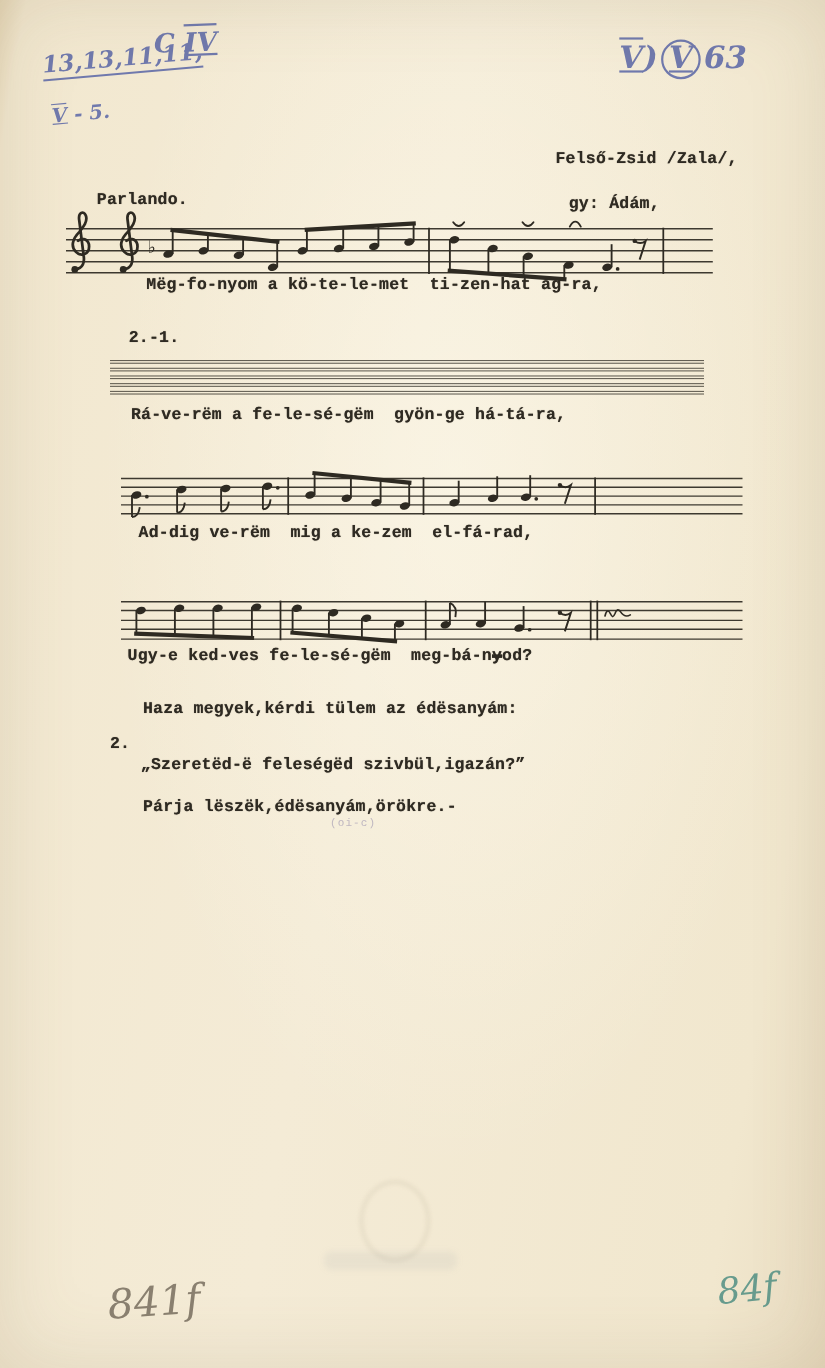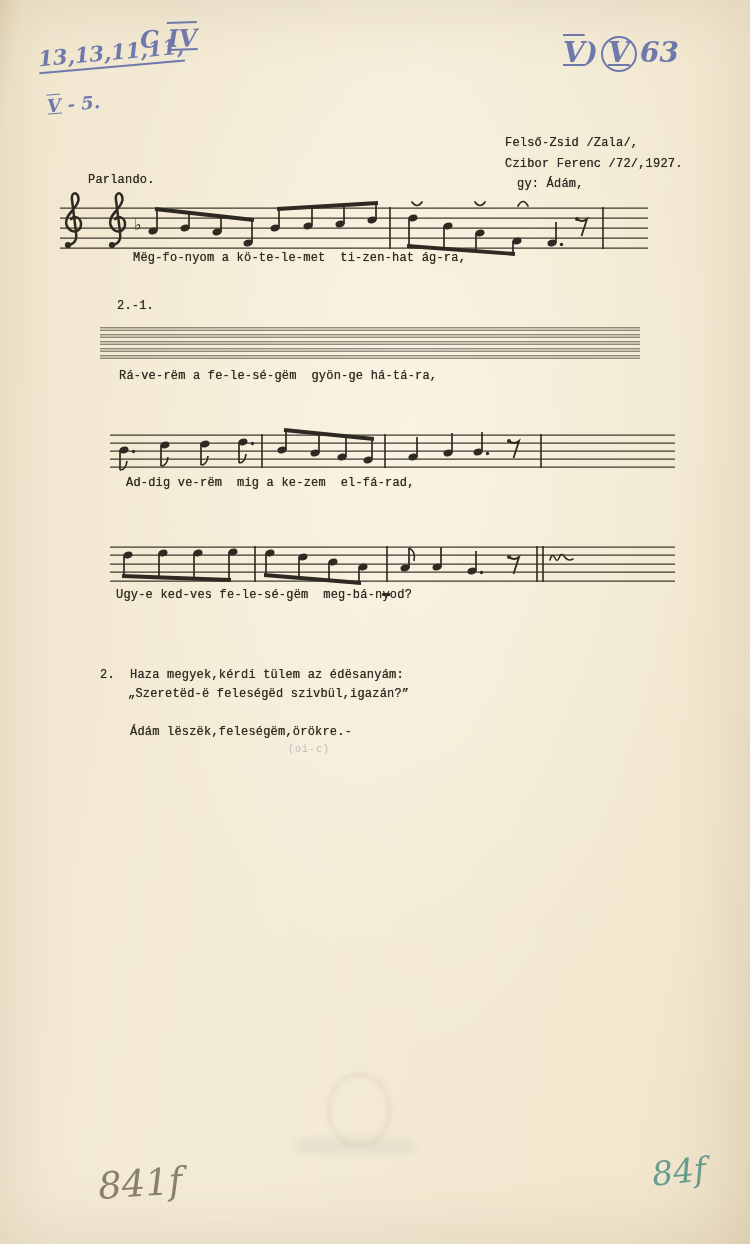--- a/index.html
+++ b/index.html
@@ -4,21 +4,21 @@
 <style>
   html,body{margin:0;padding:0;}
   body{width:750px;height:1244px;position:relative;overflow:hidden;
        font-family:"Liberation Mono","DejaVu Sans Mono",monospace;}
   .page{position:absolute;inset:0;
         background:
           radial-gradient(ellipse at 55% 35%, rgba(255,252,240,0.5) 0%, rgba(255,252,240,0) 55%),
           linear-gradient(100deg,#e7d9ba 0%, #f2e8d0 2.5%, #f4ebd6 45%, #f1e7ce 88%, #eaddc2 100%);}
   .page::after{content:"";position:absolute;inset:0;pointer-events:none;
         box-shadow:inset 0 0 70px rgba(125,100,60,0.16);}
-  .tw{position:absolute;color:var(--ink);font-weight:normal;font-size:12px;
+  .tw{position:absolute;color:var(--ink);font-weight:bold;font-size:15px;
       white-space:pre;letter-spacing:0.2px;
       text-shadow:0 0 0.7px rgba(45,38,28,0.75);}
   .hw{position:absolute;color:var(--blue);font-family:"DejaVu Serif",serif;
       font-style:italic;font-weight:bold;white-space:pre;}
   .staff{position:absolute;overflow:visible;}
   .ovul{text-decoration:overline underline;}
   .circled{display:inline-block;border:2.5px solid var(--blue);border-radius:50%;
       width:32px;height:32px;line-height:30px;text-align:center;margin:0 3px;
       text-decoration:underline;}
   .underlined-block{border-bottom:2.5px solid var(--blue);padding-bottom:1px;}
@@ -40,41 +40,40 @@
   <div class="hw" style="left:12px;top:16px;font-size:21px;transform:rotate(-5deg);">
     <span class="underlined-block">13,13,11,11,</span>
     <div style="margin-left:34px;font-size:18px;"><span class="ovul">V</span><span> - 5.</span></div>
   </div>
 
   <div class="hw" style="left:140px;top:24px;font-size:24px;transform:rotate(-2deg);"><span>C </span><span class="ovul">IV</span></div>
 
   <div class="hw" style="left:563px;top:36px;font-size:28px;"><span class="ovul">V</span><span>)</span><span class="circled">V</span><span>63</span></div>
 
   <div class="tw" style="left:505px;top:136px;">Felső-Zsid /Zala/,</div>
-  <div class="tw" style="left:505px;top:157px;">Czibor Ferenc /72/,1927.</div>
   <div class="tw" style="left:517px;top:177px;">gy: Ádám,</div>
 
   <div class="tw" style="left:88px;top:173px;">Parlando.</div>
 
   <div class="tw" style="left:133px;top:251px;">Mëg-fo-nyom a kö-te-le-met  ti-zen-hat ág-ra,</div>
 
   <div class="tw" style="left:117px;top:299px;">2.-1.</div>
 
   <div class="tw" style="left:119px;top:369px;">Rá-ve-rëm a fe-le-sé-gëm  gyön-ge há-tá-ra,</div>
 
   <div class="tw" style="left:126px;top:476px;">Ad-dig ve-rëm  mig a ke-zem  el-fá-rad,</div>
 
   <div class="tw" style="left:116px;top:588px;"><span>Ugy-e ked-ves fe-le-sé-gëm  meg-bá-n</span><span class="strike">y</span><span>od?</span></div>
 
   <div class="tw" style="left:100px;top:668px;">2.</div>
-  <div class="tw" style="left:130px;top:668px;">Haza megyek,kérdi tülem az édësanyám:</div>
+  <div class="tw" style="left:130px;top:636px;">Haza megyek,kérdi tülem az édësanyám:</div>
   <div class="tw" style="left:128px;top:687px;">„Szeretëd-ë feleségëd szivbül,igazán?”</div>
-  <div class="tw" style="left:130px;top:725px;">Ádám lëszëk,feleségëm,örökre.-</div>
-
-  <div class="faint" style="left:288px;top:744px;">(oi-c)</div>
+  <div class="tw" style="left:130px;top:725px;">Párja lëszëk,édësanyám,örökre.-</div>
+
+  <div class="faint" style="left:300px;top:744px;">(oi-c)</div>
 
   <div class="stamp" style="left:327px;top:1073px;"></div>
   <div class="smudge" style="left:295px;top:1138px;"></div>
 
   <div class="hw pencil" style="left:98px;top:1162px;font-size:37px;transform:rotate(-4deg);font-weight:normal;">841f</div>
   <div class="hw green" style="left:652px;top:1152px;font-size:33px;transform:rotate(-6deg);font-weight:normal;">84f</div>
 
 <svg class="staff" width="592" height="62" style="left: 60px; top: 196px;">
       <line x1="0" y1="12" x2="588" y2="12" stroke="#2e2a22" stroke-width="1.25" opacity="0.92"></line>
       <line x1="0" y1="22" x2="588" y2="22" stroke="#2e2a22" stroke-width="1.25" opacity="0.92"></line>

